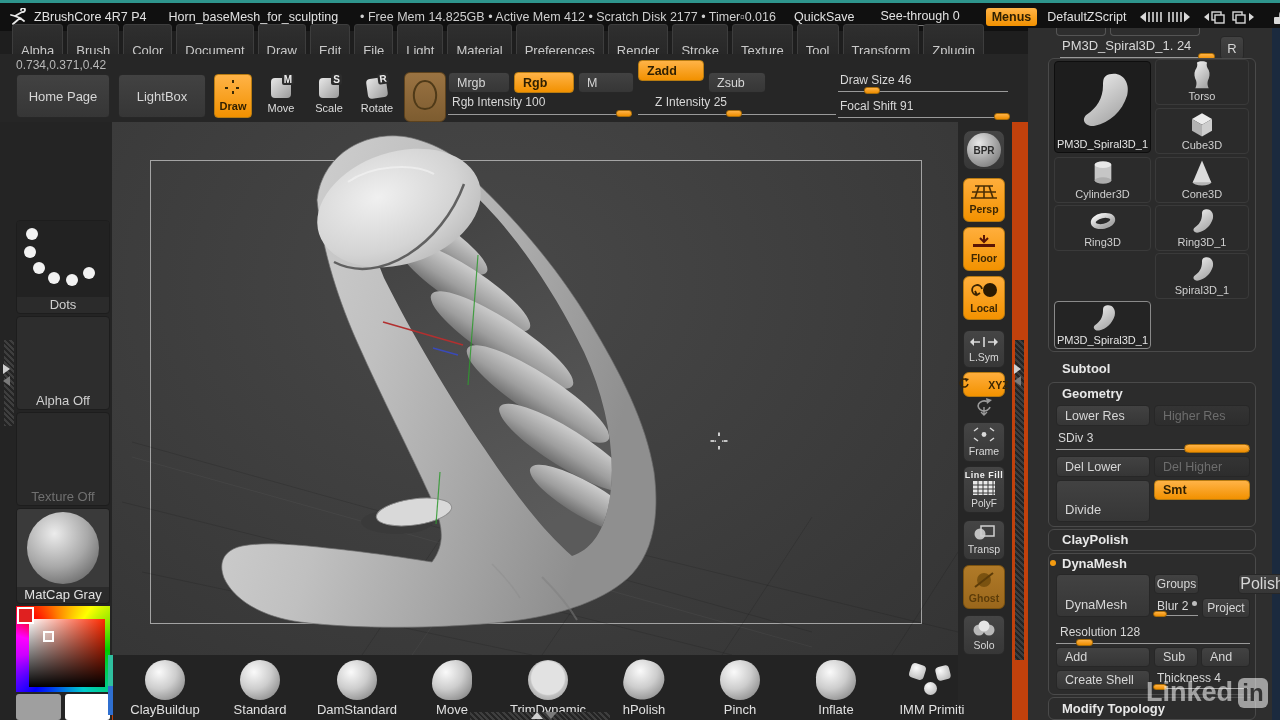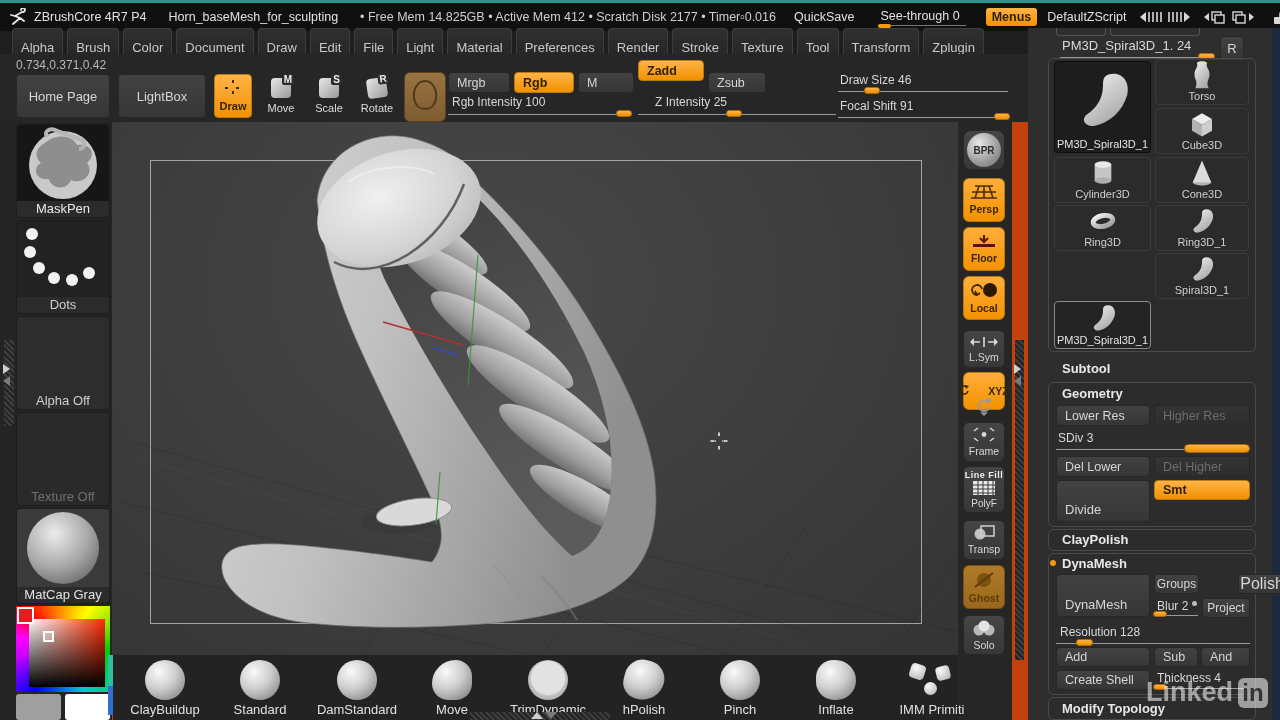--- a/index.html
+++ b/index.html
@@ -7,21 +7,21 @@
        font-family:"Liberation Sans",sans-serif;color:#d8d8d8;-webkit-font-smoothing:antialiased;}
   .abs{position:absolute;}
   .nosel{user-select:none;}
   
   .titlebar{left:0;top:0;width:1280px;height:28px;background:#101010;border-top:3px solid #2e958d;
             display:flex;align-items:center;font-size:12.5px;color:#e2e2e2;white-space:nowrap;}
   .tb-ic{display:inline-flex;align-items:center;justify-content:center;height:20px;}
   
   .menubar{left:0;top:31px;width:1028px;height:23px;background:#1e1e1e;display:flex;align-items:center;padding-left:12px;gap:4px;}
   .menubtn{background:linear-gradient(#2f2f2f,#262626);border:1px solid #3d3d3d;border-radius:3px;
-           color:#c9c9c9;font-size:13px;padding:11px 8px 2px 8px;line-height:15px;}
+           color:#c9c9c9;font-size:13px;padding:18px 8px 2px 8px;line-height:15px;}
   
   .btn{background:linear-gradient(#424242,#363636);border:1px solid #272727;border-radius:4px;color:#d6d6d6;
        font-size:13px;display:flex;align-items:center;justify-content:center;box-sizing:border-box;}
   .btn.left{justify-content:flex-start;padding-left:8px;}
   .btn.orange{background:linear-gradient(#ffb347,#f29100);border-color:#b87c12;color:#2e1f02;font-weight:bold;}
   .btn.dim{color:#6d6d6d;background:linear-gradient(#343434,#2d2d2d);}
   .hdr{font-weight:bold;color:#e8e8e8;font-size:13px;}
   .panelbox{border:1px solid #4a4a4a;border-radius:6px;background:#2c2c2c;box-sizing:border-box;}
   
   .zs-label{position:absolute;font-size:12px;color:#d8d8d8;}
@@ -232,30 +232,20 @@
   </div>
 
   <div class="abs" style="left:0;top:122px;width:112px;height:598px;background:#242424">
     <div class="abs hatch" style="left:4px;top:218px;width:10px;height:86px"></div>
     <div class="abs" style="left:3px;top:242px">
         <div class="tri-r"></div>
         <div class="tri-l" style="margin-top:2px"></div>
       </div>
   </div>
 
-  <div class="traybox" style="top:124px;height:94px">
-    <div class="abs" style="left:0;top:0;right:0;height:76px;background:#161616">
-      <svg width="92" height="76" viewBox="0 0 92 76">
-          <circle cx="46" cy="40" r="34" fill="#c9c9c9"></circle>
-          <path d="M28,18 C38,8 56,10 60,20 C74,18 80,30 70,38 C78,48 66,60 54,55 C50,66 34,64 32,54 C20,56 14,44 24,38 C16,30 20,22 28,18 Z" fill="#8e8e8e"></path>
-          <path d="M30,12 C26,6 34,2 40,6 L62,14 C70,16 68,24 62,24" fill="none" stroke="#b5b5b5" stroke-width="4"></path>
-        </svg>
-    </div>
-    <span class="traylabel" style="font-size:13px;color:#e8e8e8">MaskPen</span>
-  </div>
 
   <div class="traybox" style="top:220px;height:94px">
     <div class="abs" style="left:0;top:0;right:0;height:76px;background:#222">
       <svg width="92" height="76" viewBox="0 0 92 76">
           <g fill="#f2f2f2">
             <circle cx="15" cy="13" r="6"></circle>
             <circle cx="13" cy="31" r="6"></circle>
             <circle cx="22" cy="47" r="6"></circle>
             <circle cx="37" cy="57" r="6"></circle>
             <circle cx="55" cy="59" r="6"></circle>
@@ -414,21 +404,21 @@
 
   <div class="shelfbtn gray" style="left:963px;top:330px;height:38px">
     <span><svg width="28" height="12" viewBox="0 0 28 12">
           <path d="M10,6 H2 M18,6 H26 M14,1 V11" stroke="#d8d8d8" stroke-width="1.6"></path>
           <polygon points="4,2 4,10 0,6" fill="#d8d8d8"></polygon>
           <polygon points="24,2 24,10 28,6" fill="#d8d8d8"></polygon>
         </svg></span>
     <span>L.Sym</span>
   </div>
 
-  <div class="shelfbtn orange" style="left:963px;top:372px;height:38px;flex-direction:row;gap:18px">
+  <div class="shelfbtn orange" style="left:963px;top:372px;height:25px;flex-direction:row;gap:18px">
     <span><svg width="11" height="11" viewBox="0 0 11 11">
           <path d="M9,6 a4,4 0 1 1 -2,-4.5" stroke="#3a2403" stroke-width="1.5" fill="none"></path>
           <polygon points="6,0 10,1 7,4" fill="#3a2403"></polygon>
         </svg></span>
     <span>XYZ</span>
   </div>
 
   <span class="abs" style="left:974px;top:398px">
     <svg width="20" height="18" viewBox="0 0 20 18">
         <path d="M16,9 a6,5 0 1 1 -3,-5.5" stroke="#9a9a9a" stroke-width="1.6" fill="none"></path>

